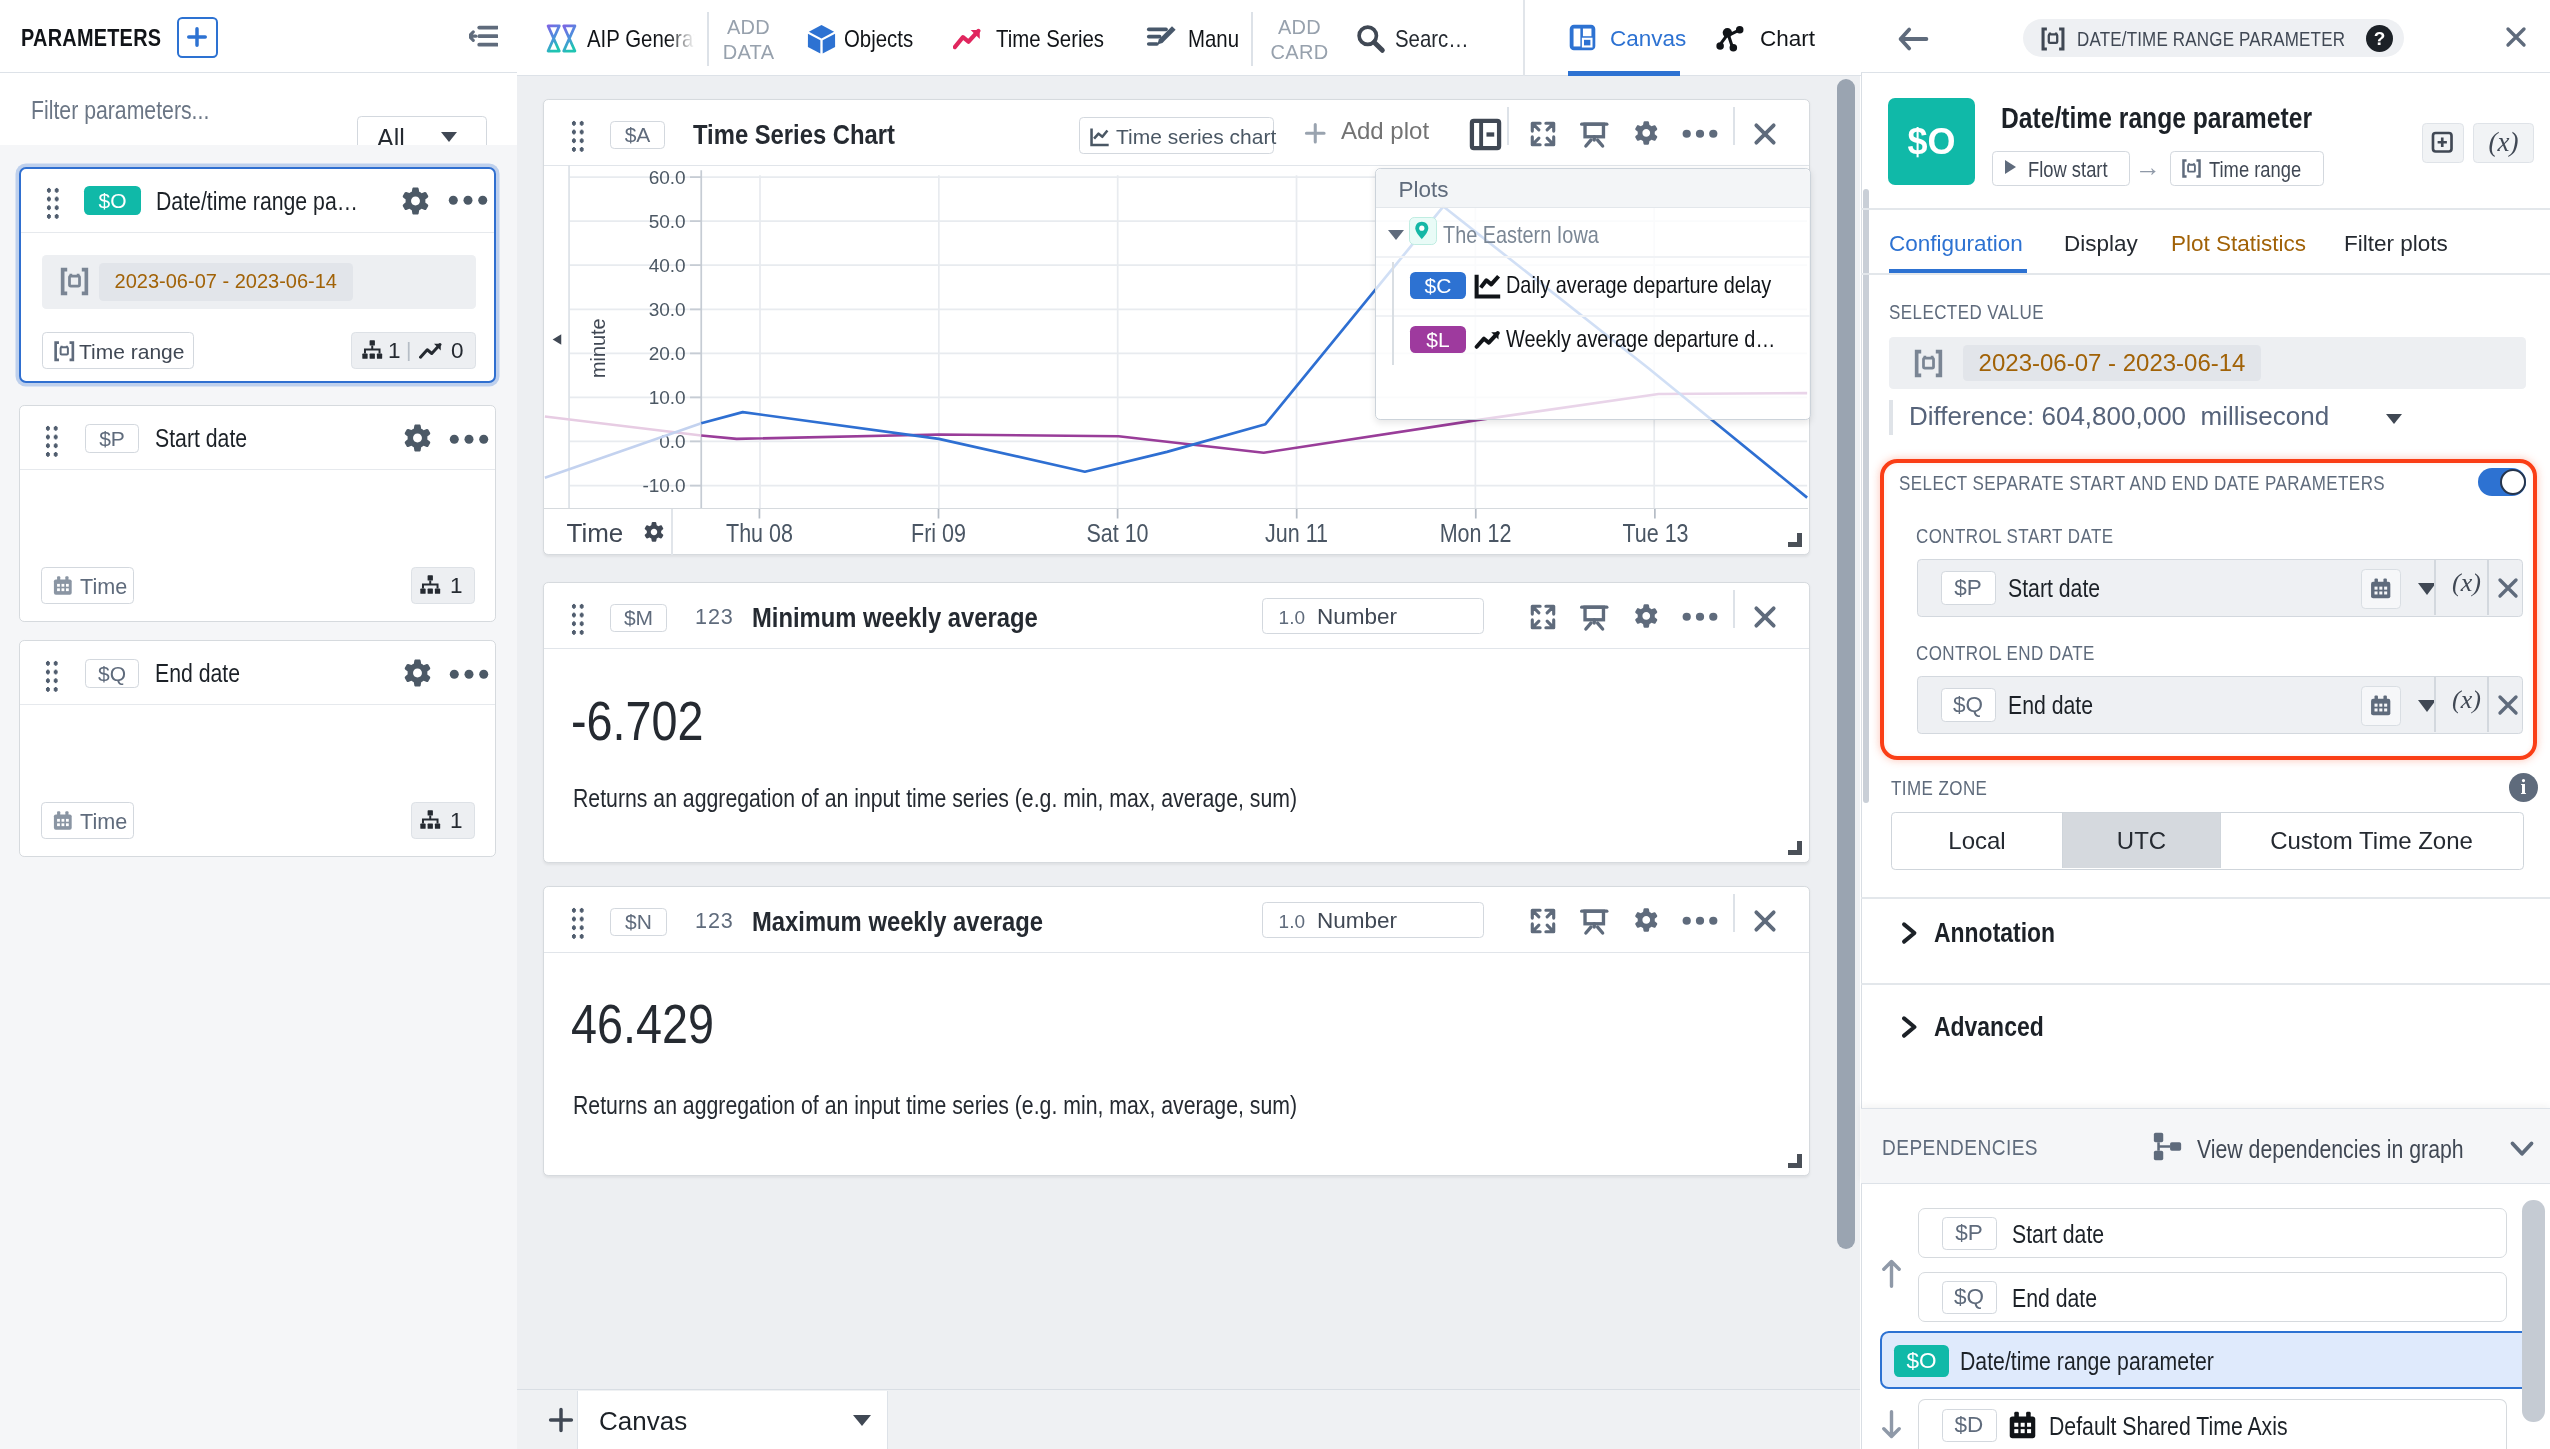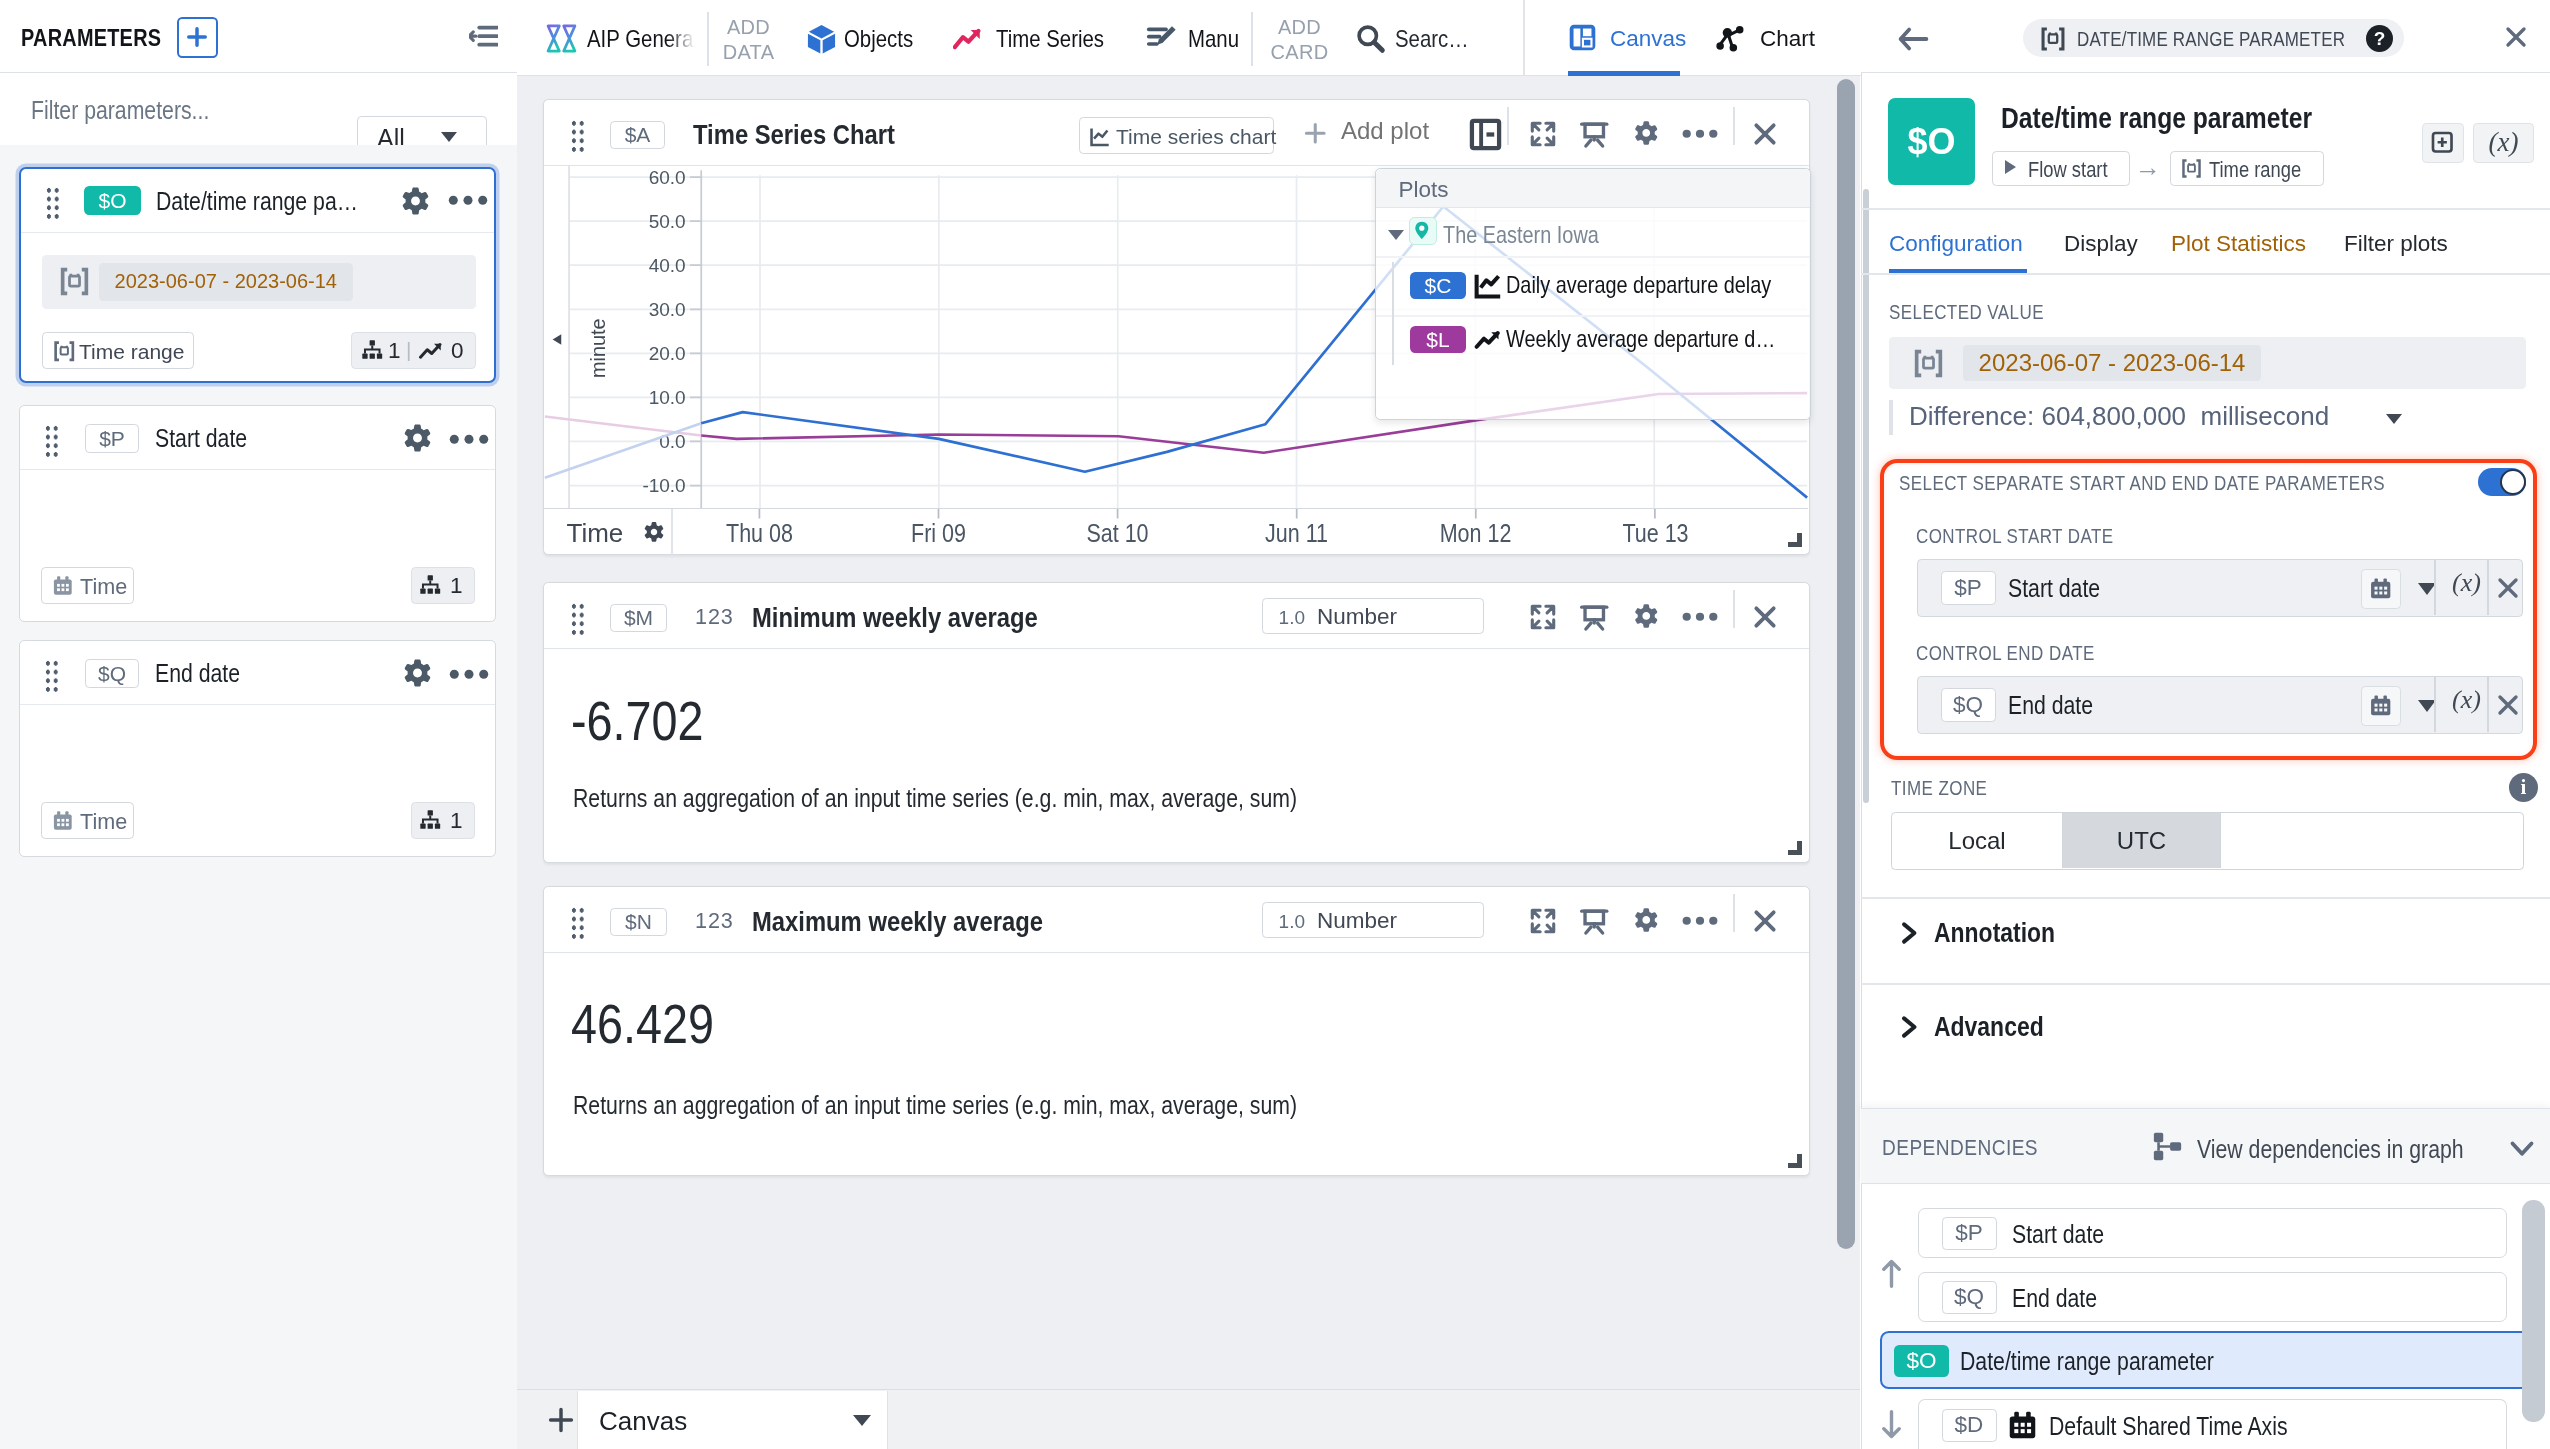--- a/index.html
+++ b/index.html
@@ -644,20 +644,21 @@
   <svg class="abs" style="left:578px; top:15.6px;" width="24" height="24" viewBox="0 0 30 30">
     <path d="M5 5 L25 25 M25 5 L5 25" stroke="#5f6b7c" stroke-width="4.2" stroke-linecap="round"></path>
   </svg>
 </div>
 
 <div class="seclabel abs" style="left:1891px; top:777px;">TIME ZONE</div>
 <div class="abs" style="left:2509px; top:773px; width:29px; height:29px; background:#5f6b7c; border-radius:50%; color:#fff; font-size:21px; font-weight:bold; text-align:center; line-height:29px; font-family:'Liberation Serif',serif;">i</div>
 <div class="abs" style="left:1891px; top:812px; width:633px; height:58px; border:1.7px solid #cfd5db; border-radius:4.3px; background:#fff;">
   <div class="abs" style="left:0; top:0; width:170px; height:55px; font-size:24px; color:#252a31; display:flex; align-items:center; justify-content:center;">Local</div>
   <div class="abs" style="left:170px; top:0; width:159px; height:55px; background:#d5d9de; border-left:1.7px solid #cfd5db; border-right:1.7px solid #cfd5db; font-size:24px; color:#252a31; display:flex; align-items:center; justify-content:center;">UTC</div>
+  <div class="abs" style="left:329px; top:0; width:301px; height:55px; font-size:24px; color:#252a31; display:flex; align-items:center; justify-content:center;">Custom Time Zone</div>
 </div>
 
 <div class="abs" style="left:1861px; top:897px; width:689px; height:1.7px; background:#e3e7eb;"></div>
 <svg class="abs" style="left:1898px; top:920px;" width="22.5" height="26" viewBox="0 0 26 30">
   <path d="M7 5 L19 15 L7 25" stroke="#1c2127" stroke-width="4.6" fill="none" stroke-linecap="round" stroke-linejoin="round"></path>
 </svg>
 <div class="abs cnd" style="left:1934px; top:918px; font-size:27px; font-weight:bold; color:#1c2127;">Annotation</div>
 <div class="abs" style="left:1861px; top:983px; width:689px; height:1.7px; background:#e3e7eb;"></div>
 <svg class="abs" style="left:1898px; top:1014px;" width="22.5" height="26" viewBox="0 0 26 30">
   <path d="M7 5 L19 15 L7 25" stroke="#1c2127" stroke-width="4.6" fill="none" stroke-linecap="round" stroke-linejoin="round"></path>

